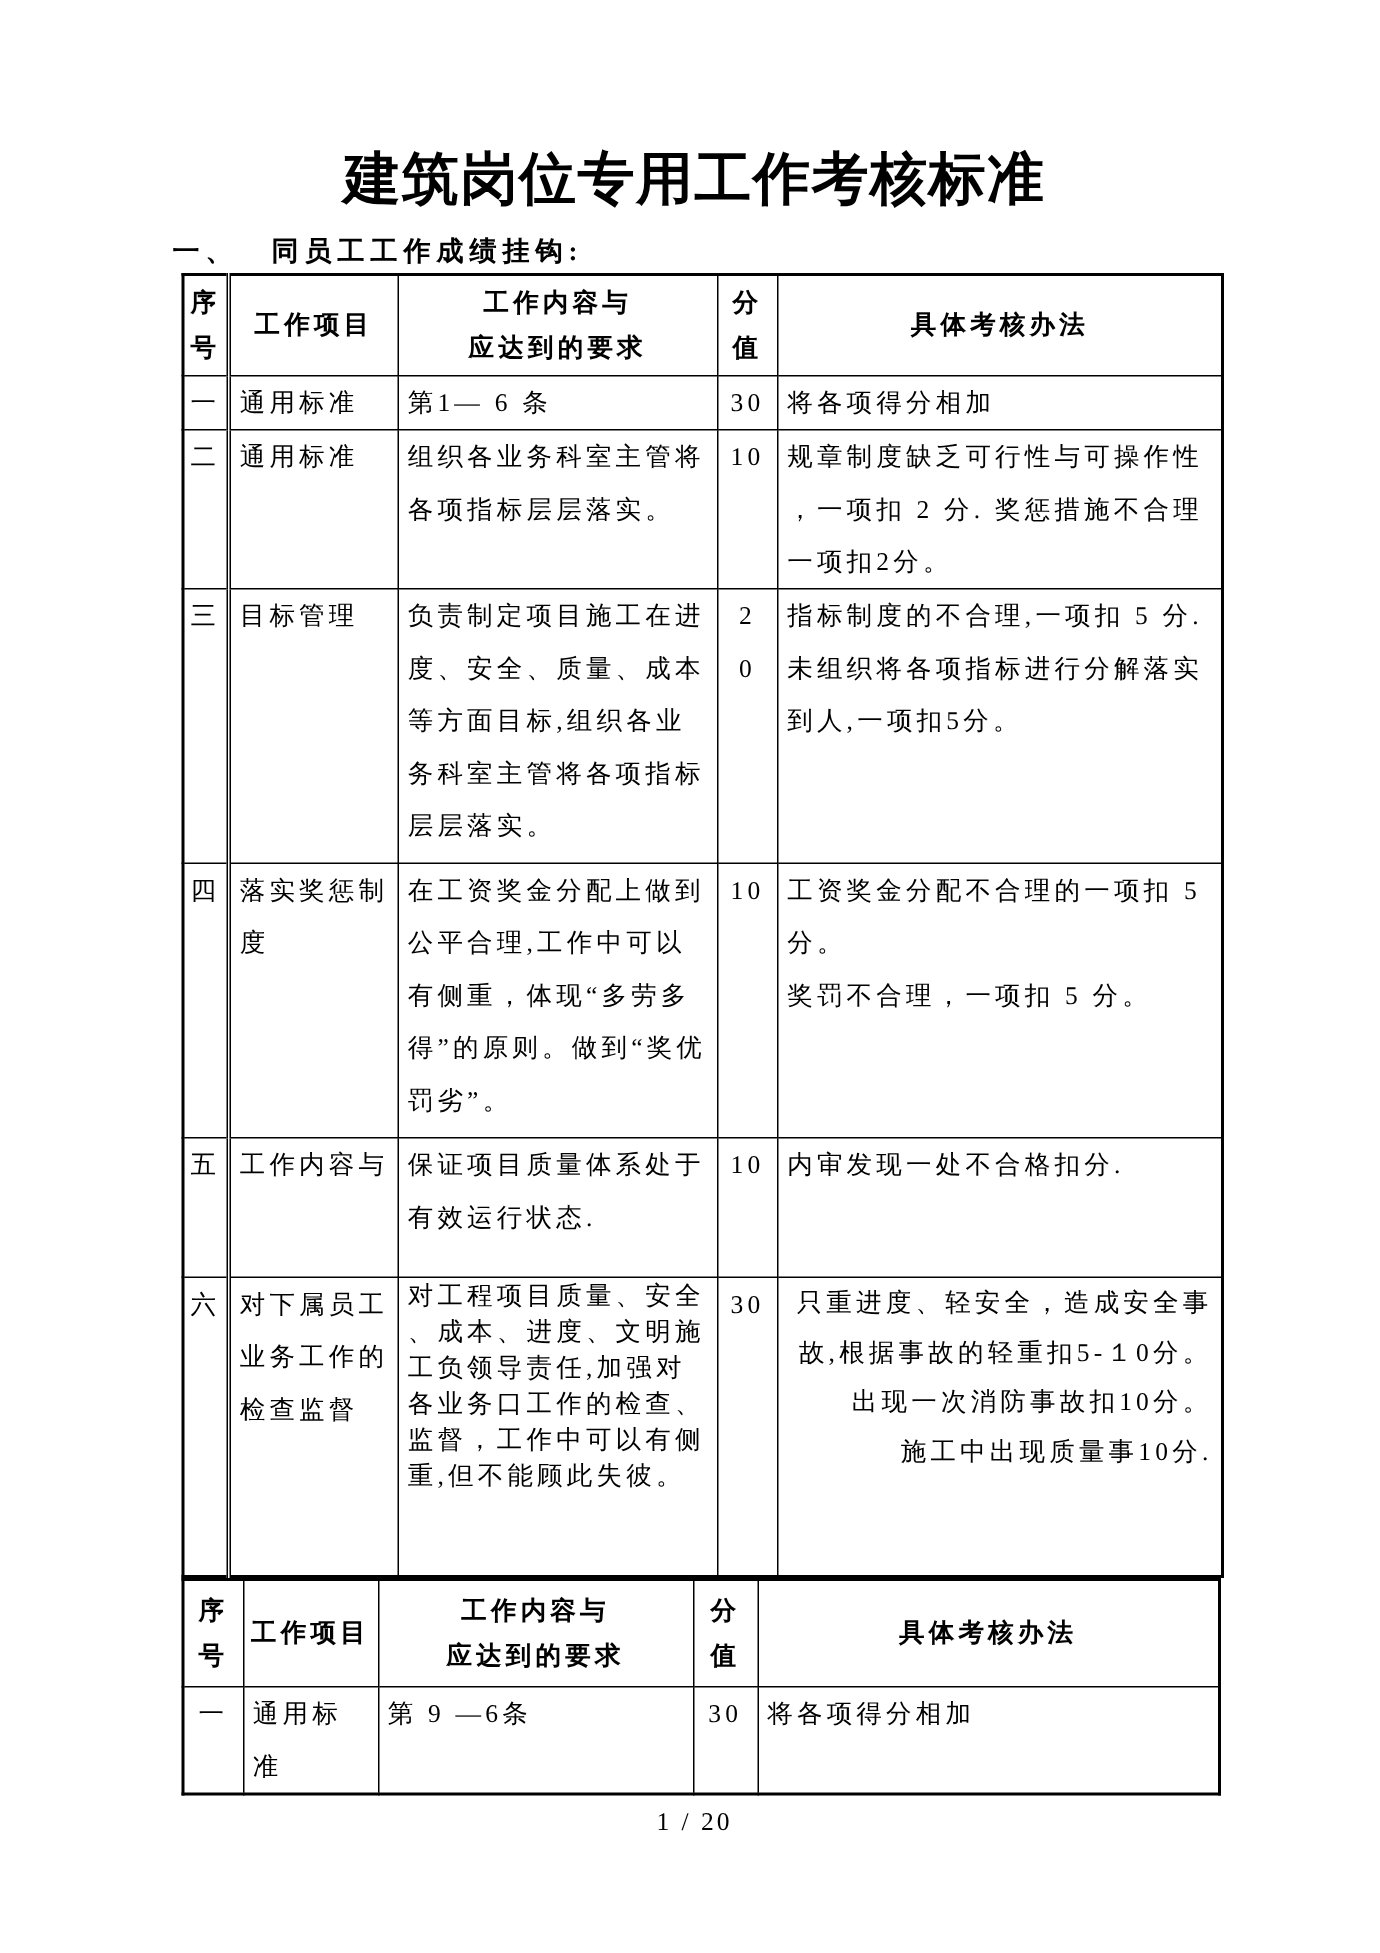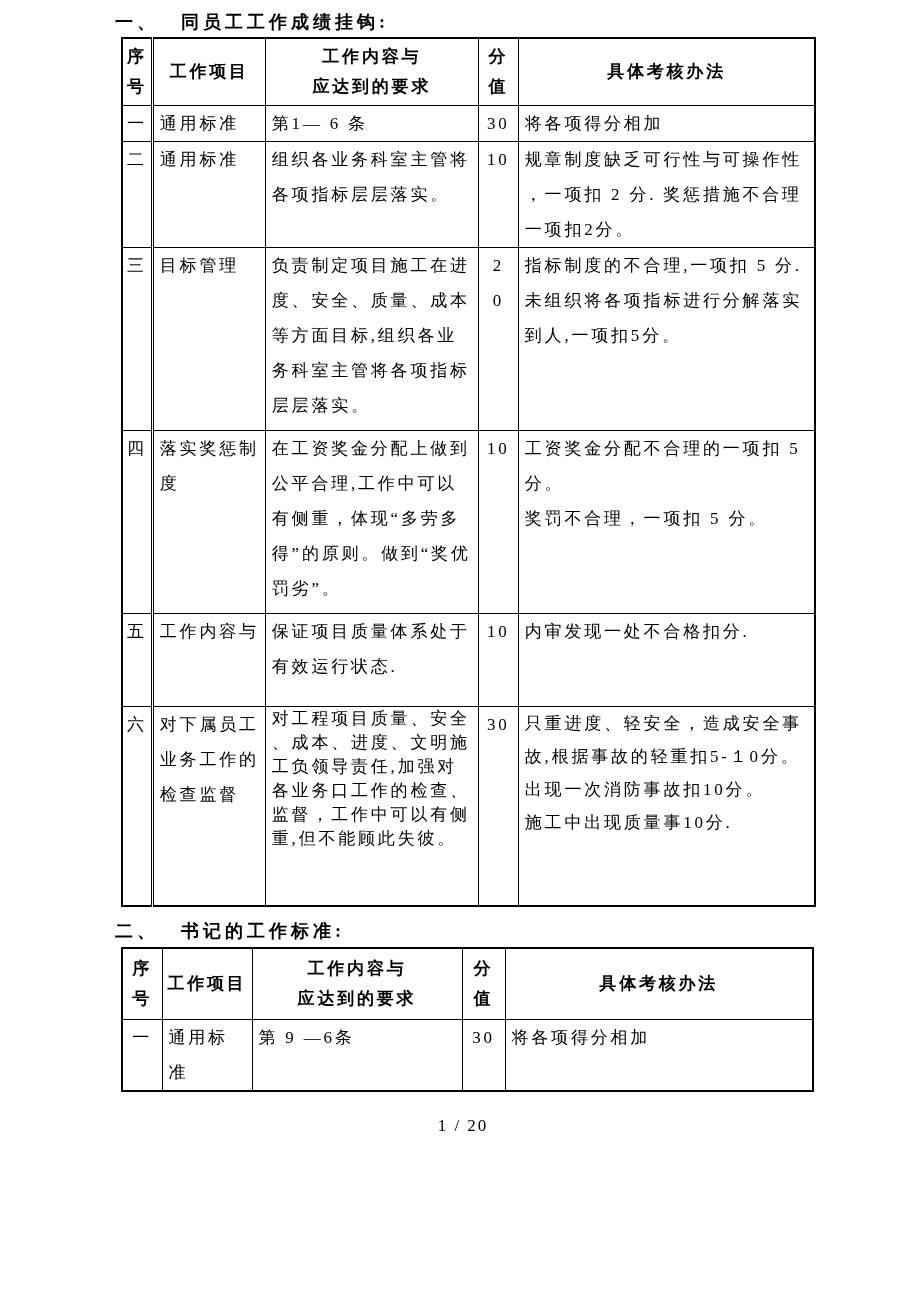--- a/index.html
+++ b/index.html
@@ -72,39 +72,40 @@
 
   
   .t1 tr.hdr th { height: 62px; }
   .t1 tr.r0 td { height: 35px; }
   .t1 tr.r1 td { height: 100px; }
   .t1 tr.r2 td { height: 182px; }
   .t1 tr.r3 td { height: 182px; }
   .t1 tr.r4 td { height: 92px; }
   .t1 tr.r5 td { height: 198px; }
   .t1 tr.r5 td.c-content { line-height: 24px; }
-  .t1 tr.r5 td.c-method { line-height: 33px; }
+  .t1 tr.r5 td.c-method { line-height: 33px; text-align: right; }
 
   
   .t2 tr.hdr th { height: 66px; }
   .t2 tr.r0 td { height: 70px; }
 
   .page-footer {
     width: 700px;
-    margin-top: 24px;
+    margin-top: 8px;
     text-align: center;
     font-size: 17px;
     letter-spacing: 2px;
   }
 </style>
 </head>
 <body>
 
 <div class="page">
 
+  <h1 class="doc-title">建筑岗位专用工作考核标准</h1>
 
   <div class="section">
     <div class="section-heading">一、　同员工工作成绩挂钩:</div>
 
     <table class="doc-table t1">
       <colgroup>
         <col style="width:28px">
           <col style="width:113px">
           <col style="width:213px">
           <col style="width:40px">
@@ -165,21 +166,20 @@
         <td class="c-score">30</td>
         <td class="c-method">只重进度、轻安全，造成安全事故,根据事故的轻重扣5-１0分。
 出现一次消防事故扣10分。
 施工中出现质量事10分.</td>
       </tr>
     </tbody>
       </table>
   </div>
 
   <div class="section">
-    <div class="section-heading" style="margin-top:13px">二、　书记的工作标准:</div>
 
     <table class="doc-table t2">
       <colgroup>
         <col style="width:40px">
           <col style="width:90px">
           <col style="width:210px">
           <col style="width:43px">
           <col style="width:308px">
       </colgroup>
       <tbody>

